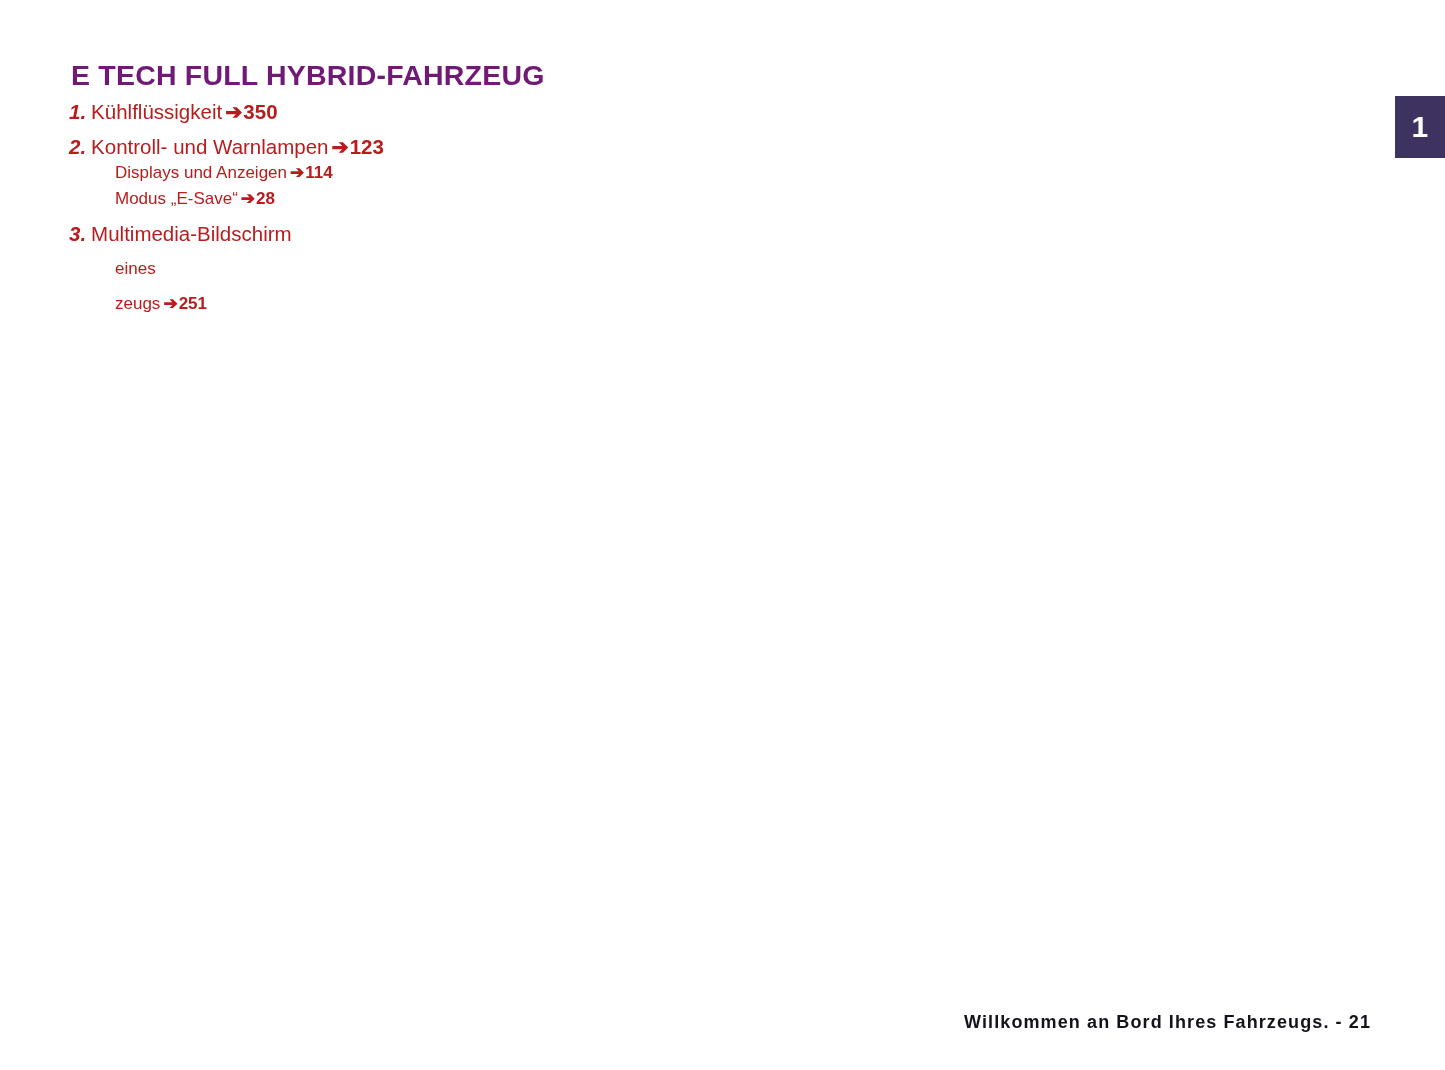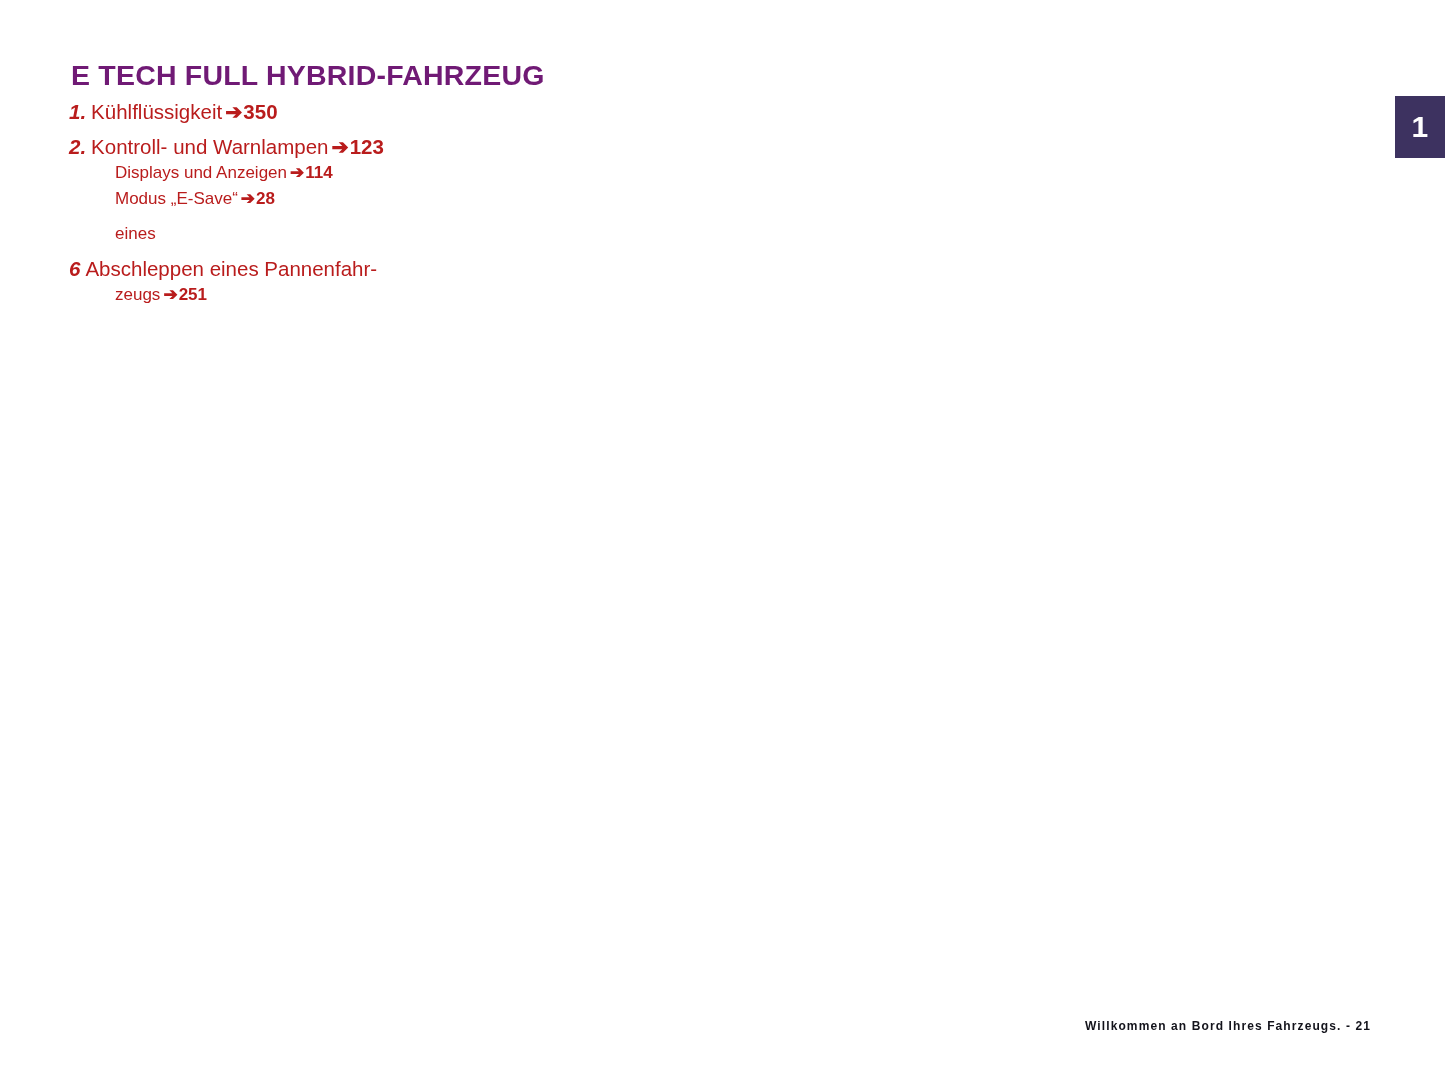--- a/index.html
+++ b/index.html
@@ -93,40 +93,41 @@
     font-size: 17px;
     line-height: 26px;
     margin-left: 46px;
   }
 
   
   .footer {
     position: absolute;
     right: 74px;
     bottom: 37px;
-    font-size: 12px;
+    font-size: 18px;
     font-weight: bold;
     letter-spacing: 1.1px;
     color: #13131b;
     white-space: nowrap;
   }
 </style>
 </head>
 <body>
 
 <div class="page">
 
   <div class="chapter-tab">
     <span>1</span>
   </div>
 
   <h1 class="page-title">E TECH FULL HYBRID-FAHRZEUG</h1>
 
   <div class="item-list">
       <div class="list-item"><span class=""><span class="num">1.</span><span class="txt">Kühlflüssigkeit</span><span class="arrow">➔</span><span class="pageref">350</span></span></div>
       <div class="list-item"><span class=""><span class="num">2.</span><span class="txt">Kontroll- und Warnlampen</span><span class="arrow">➔</span><span class="pageref">123</span></span><span class="subline"><span class="txt">Displays und Anzeigen</span><span class="arrow">➔</span><span class="pageref">114</span></span><span class="subline"><span class="txt">Modus „E-Save“</span><span class="arrow">➔</span><span class="pageref">28</span></span></div>
+      <div class="list-item"><span class=""><span class="num">3.</span><span class="txt">Multimedia-Bildschirm</span></span></div>
       <div class="list-item"><span class="subline"><span class="txt">eines</span></span></div>
-      <div class="list-item"><span class=""><span class="num">6</span><span class="txt">Abschleppen eines Pannenfahr-</span></span><span class="subline"><span class="txt">zeugs</span><span class="arrow">➔</span><span class="pageref">251</span></span></div>
+      <div class="list-item"><span class="subline"><span class="txt">zeugs</span><span class="arrow">➔</span><span class="pageref">251</span></span></div>
     </div>
 
   <div class="footer">Willkommen an Bord Ihres Fahrzeugs. - 21</div>
 
 </div>
 
 </body></html>

